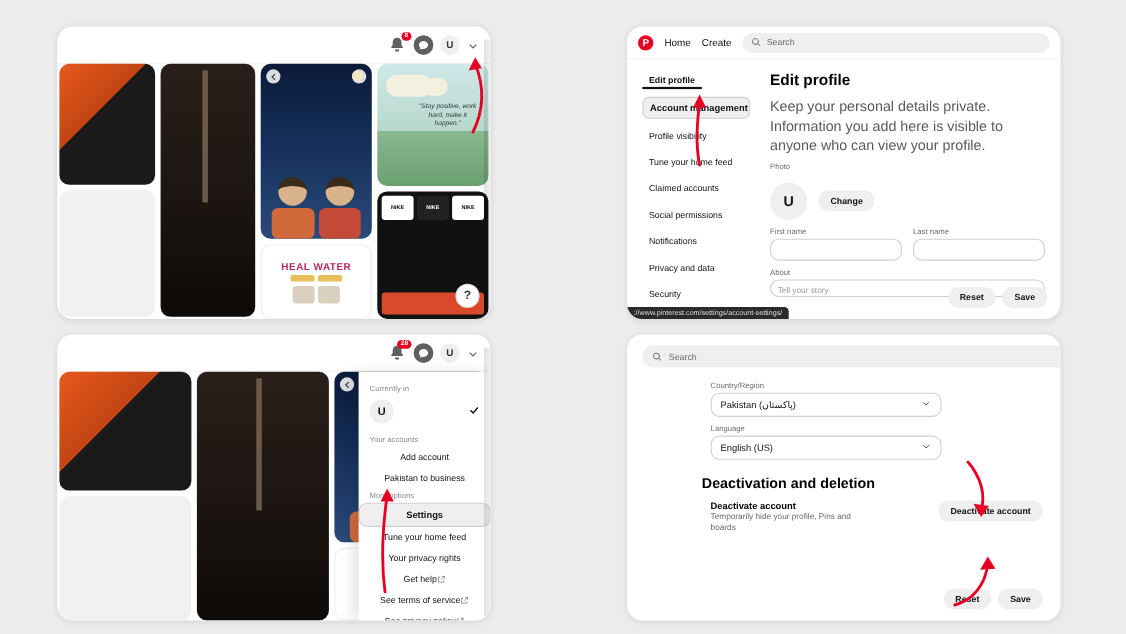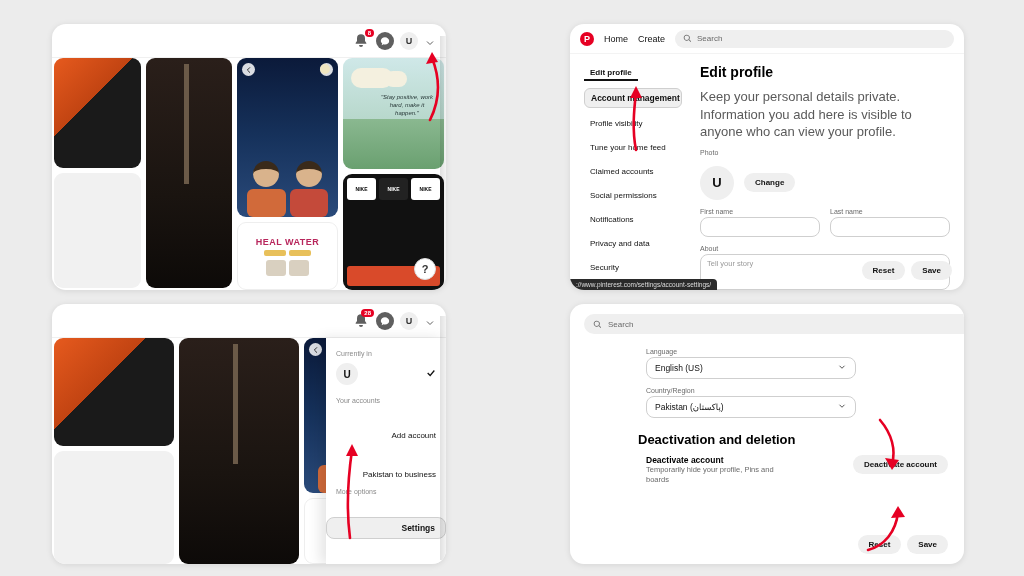--- a/index.html
+++ b/index.html
@@ -72,30 +72,30 @@
   .main2{flex:1;display:flex;flex-direction:column;gap:8px;}
   .main2 h2{font-size:14px;font-weight:700;}
   .main2 .sub{font-size:13px;color:#5a5a5a;line-height:1.35;max-width:230px;}
   .lbl{font-size:7px;color:#6a6a6a;}
   .photo-row{display:flex;align-items:center;gap:10px;margin-top:2px;}
   .avatar-m{width:34px;height:34px;border-radius:50%;background:#efefef;display:flex;align-items:center;justify-content:center;font-weight:700;color:#111;font-size:13px;}
   .btn-grey{background:#efefef;border:none;border-radius:14px;padding:5px 11px;font-size:8px;font-weight:600;color:#111;}
   .names{display:flex;gap:10px;}
   .field{flex:1;display:flex;flex-direction:column;gap:2px;}
   .inp{height:20px;border:1.5px solid #cfcfcf;border-radius:8px;background:#fff;}
-  .ta{height:36px;border:1.5px solid #cfcfcf;border-radius:8px;padding:4px 6px;font-size:7.5px;color:#9a9a9a;}
+  .ta{height:16px;border:1.5px solid #cfcfcf;border-radius:8px;padding:4px 6px;font-size:7.5px;color:#9a9a9a;}
   .p2foot{position:absolute;right:12px;bottom:10px;display:flex;gap:6px;}
   .urlchip{position:absolute;left:0;bottom:0;background:#2a2a2a;color:#ddd;font-size:6.5px;padding:2px 6px;border-radius:0 4px 0 0;}
 
   
   #p3 { left:52px; top:304px; width:394px; height:260px; }
   #p3 .grid{top:34px;}
   .menu{position:absolute;right:0;top:34px;bottom:0;width:120px;background:#fff;box-shadow:-6px 0 12px rgba(0,0,0,.10);padding:8px 0;font-size:8px;color:#111;overflow:hidden;}
   .menu .section{font-size:7px;color:#8a8a8a;padding:4px 10px 2px;}
-  .menu .row{padding:5px 10px;display:flex;align-items:center;justify-content:flex-end;margin-top:20px;}
+  .menu .row{padding:5px 10px;display:flex;align-items:center;justify-content:center;}
   .menu .row.sel{background:#efefef;font-weight:600;}
   .menu .row .ext{width:8px;height:8px;}
   .menu .row .ext svg{width:8px;height:8px;stroke:#555;fill:none;stroke-width:1.6;}
   .menu .acct{display:flex;align-items:center;gap:6px;padding:4px 10px 8px;}
   .menu .acct .avs{width:22px;height:22px;border-radius:50%;background:#efefef;display:flex;align-items:center;justify-content:center;font-weight:700;font-size:10px;}
   .menu .acct .chk{margin-left:auto;}
 
   
   #p4 { left:570px; top:304px; width:394px; height:260px; }
   .p4body{padding:10px 16px 40px 40px;display:flex;flex-direction:column;gap:8px;position:relative;height:100%;}
@@ -380,37 +380,37 @@
 <div id="p4" class="panel p4">
   <div class="p4body">
     <div class="p4search">
       <svg viewBox="0 0 24 24" width="9" height="9" fill="#6a6a6a">
           <path d="M10 2a8 8 0 105.3 14l5 5 1.4-1.4-5-5A8 8 0 0010 2zm0 2a6 6 0 110 12 6 6 0 010-12z"></path>
         </svg>
       <span>Search</span>
     </div>
 
     <div class="selwrap">
+      <div class="lbl">Country/Region</div>
+      <div class="sel">
+        <span>Pakistan (پاکستان)</span>
+        <span class="dd"><svg viewBox="0 0 24 24">
+              <polyline points="6 9 12 15 18 9"></polyline>
+            </svg></span>
+      </div>
+    </div>
+    <div class="selwrap">
       <div class="lbl">Language</div>
       <div class="sel">
         <span>English (US)</span>
         <span class="dd"><svg viewBox="0 0 24 24">
               <polyline points="6 9 12 15 18 9"></polyline>
             </svg></span>
       </div>
     </div>
-    <div class="selwrap">
-      <div class="lbl">Country/Region</div>
-      <div class="sel">
-        <span>Pakistan (پاکستان)</span>
-        <span class="dd"><svg viewBox="0 0 24 24">
-              <polyline points="6 9 12 15 18 9"></polyline>
-            </svg></span>
-      </div>
-    </div>
 
     <h3>Deactivation and deletion</h3>
 
     <div class="opt">
       <div class="txt">
         <div class="ttl">Deactivate account</div>
         <div class="desc">Temporarily hide your profile, Pins and boards</div>
       </div>
       <button class="btn-grey">Deactivate account</button>
     </div>

